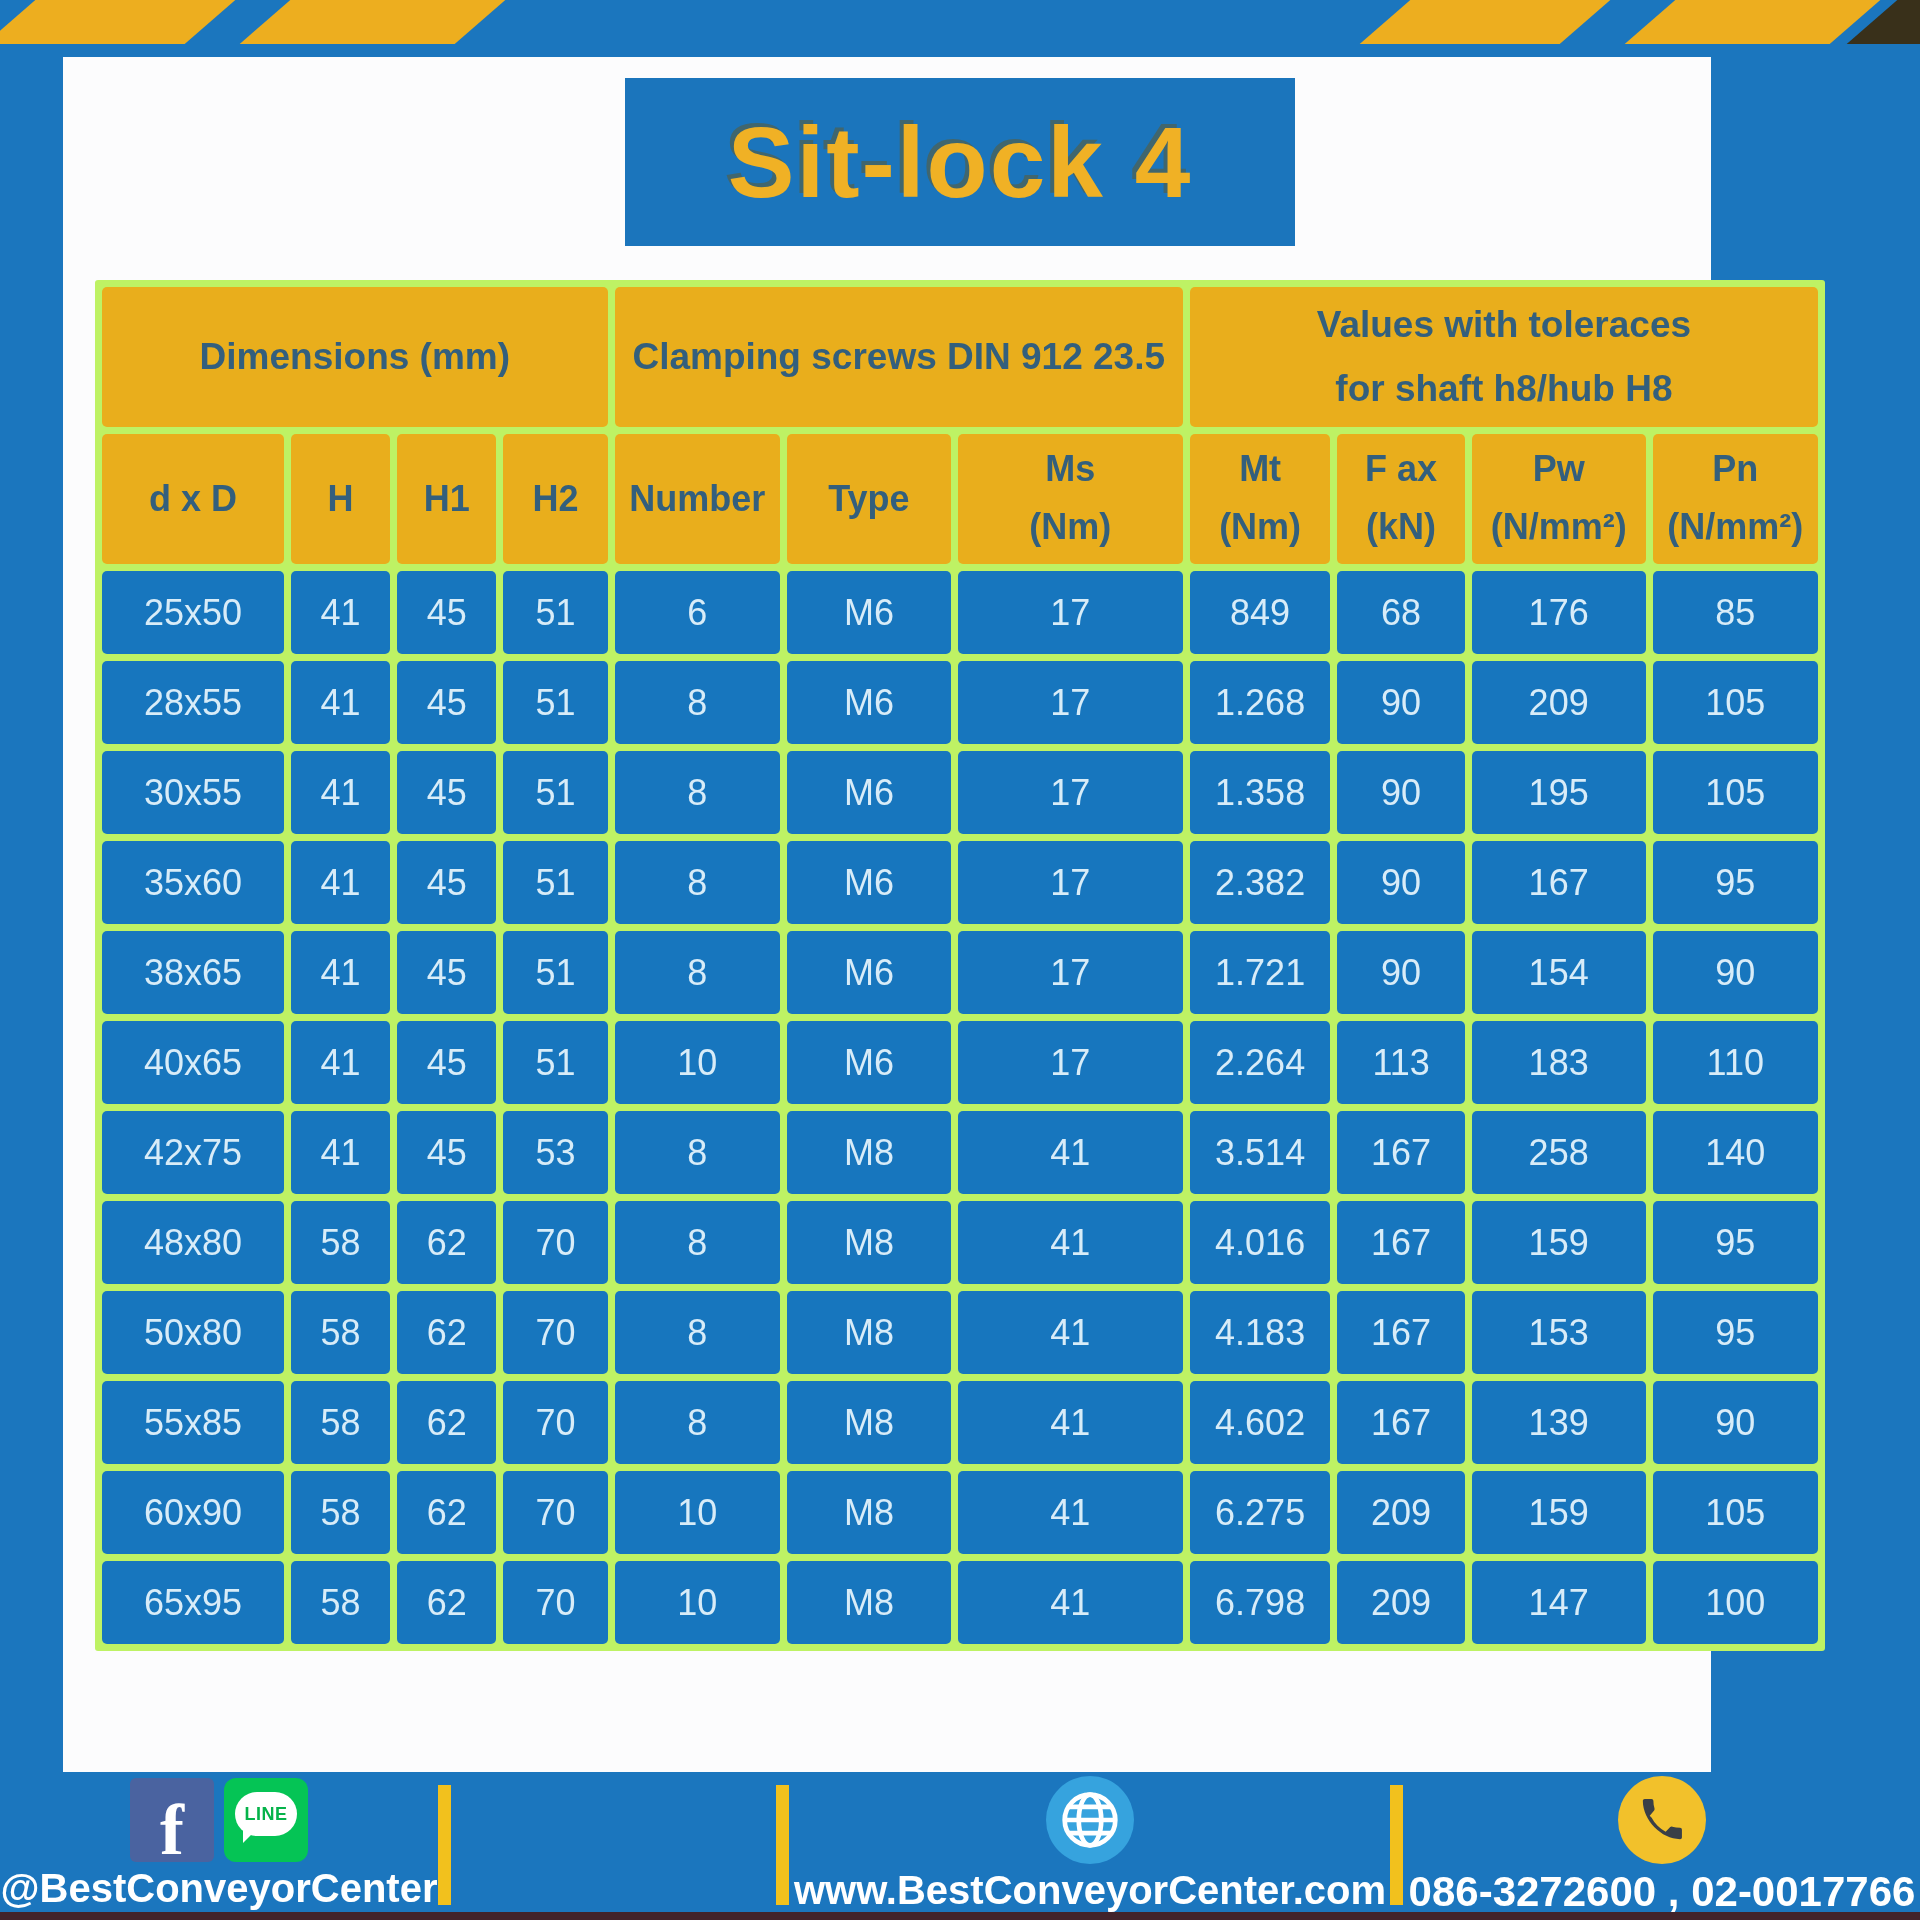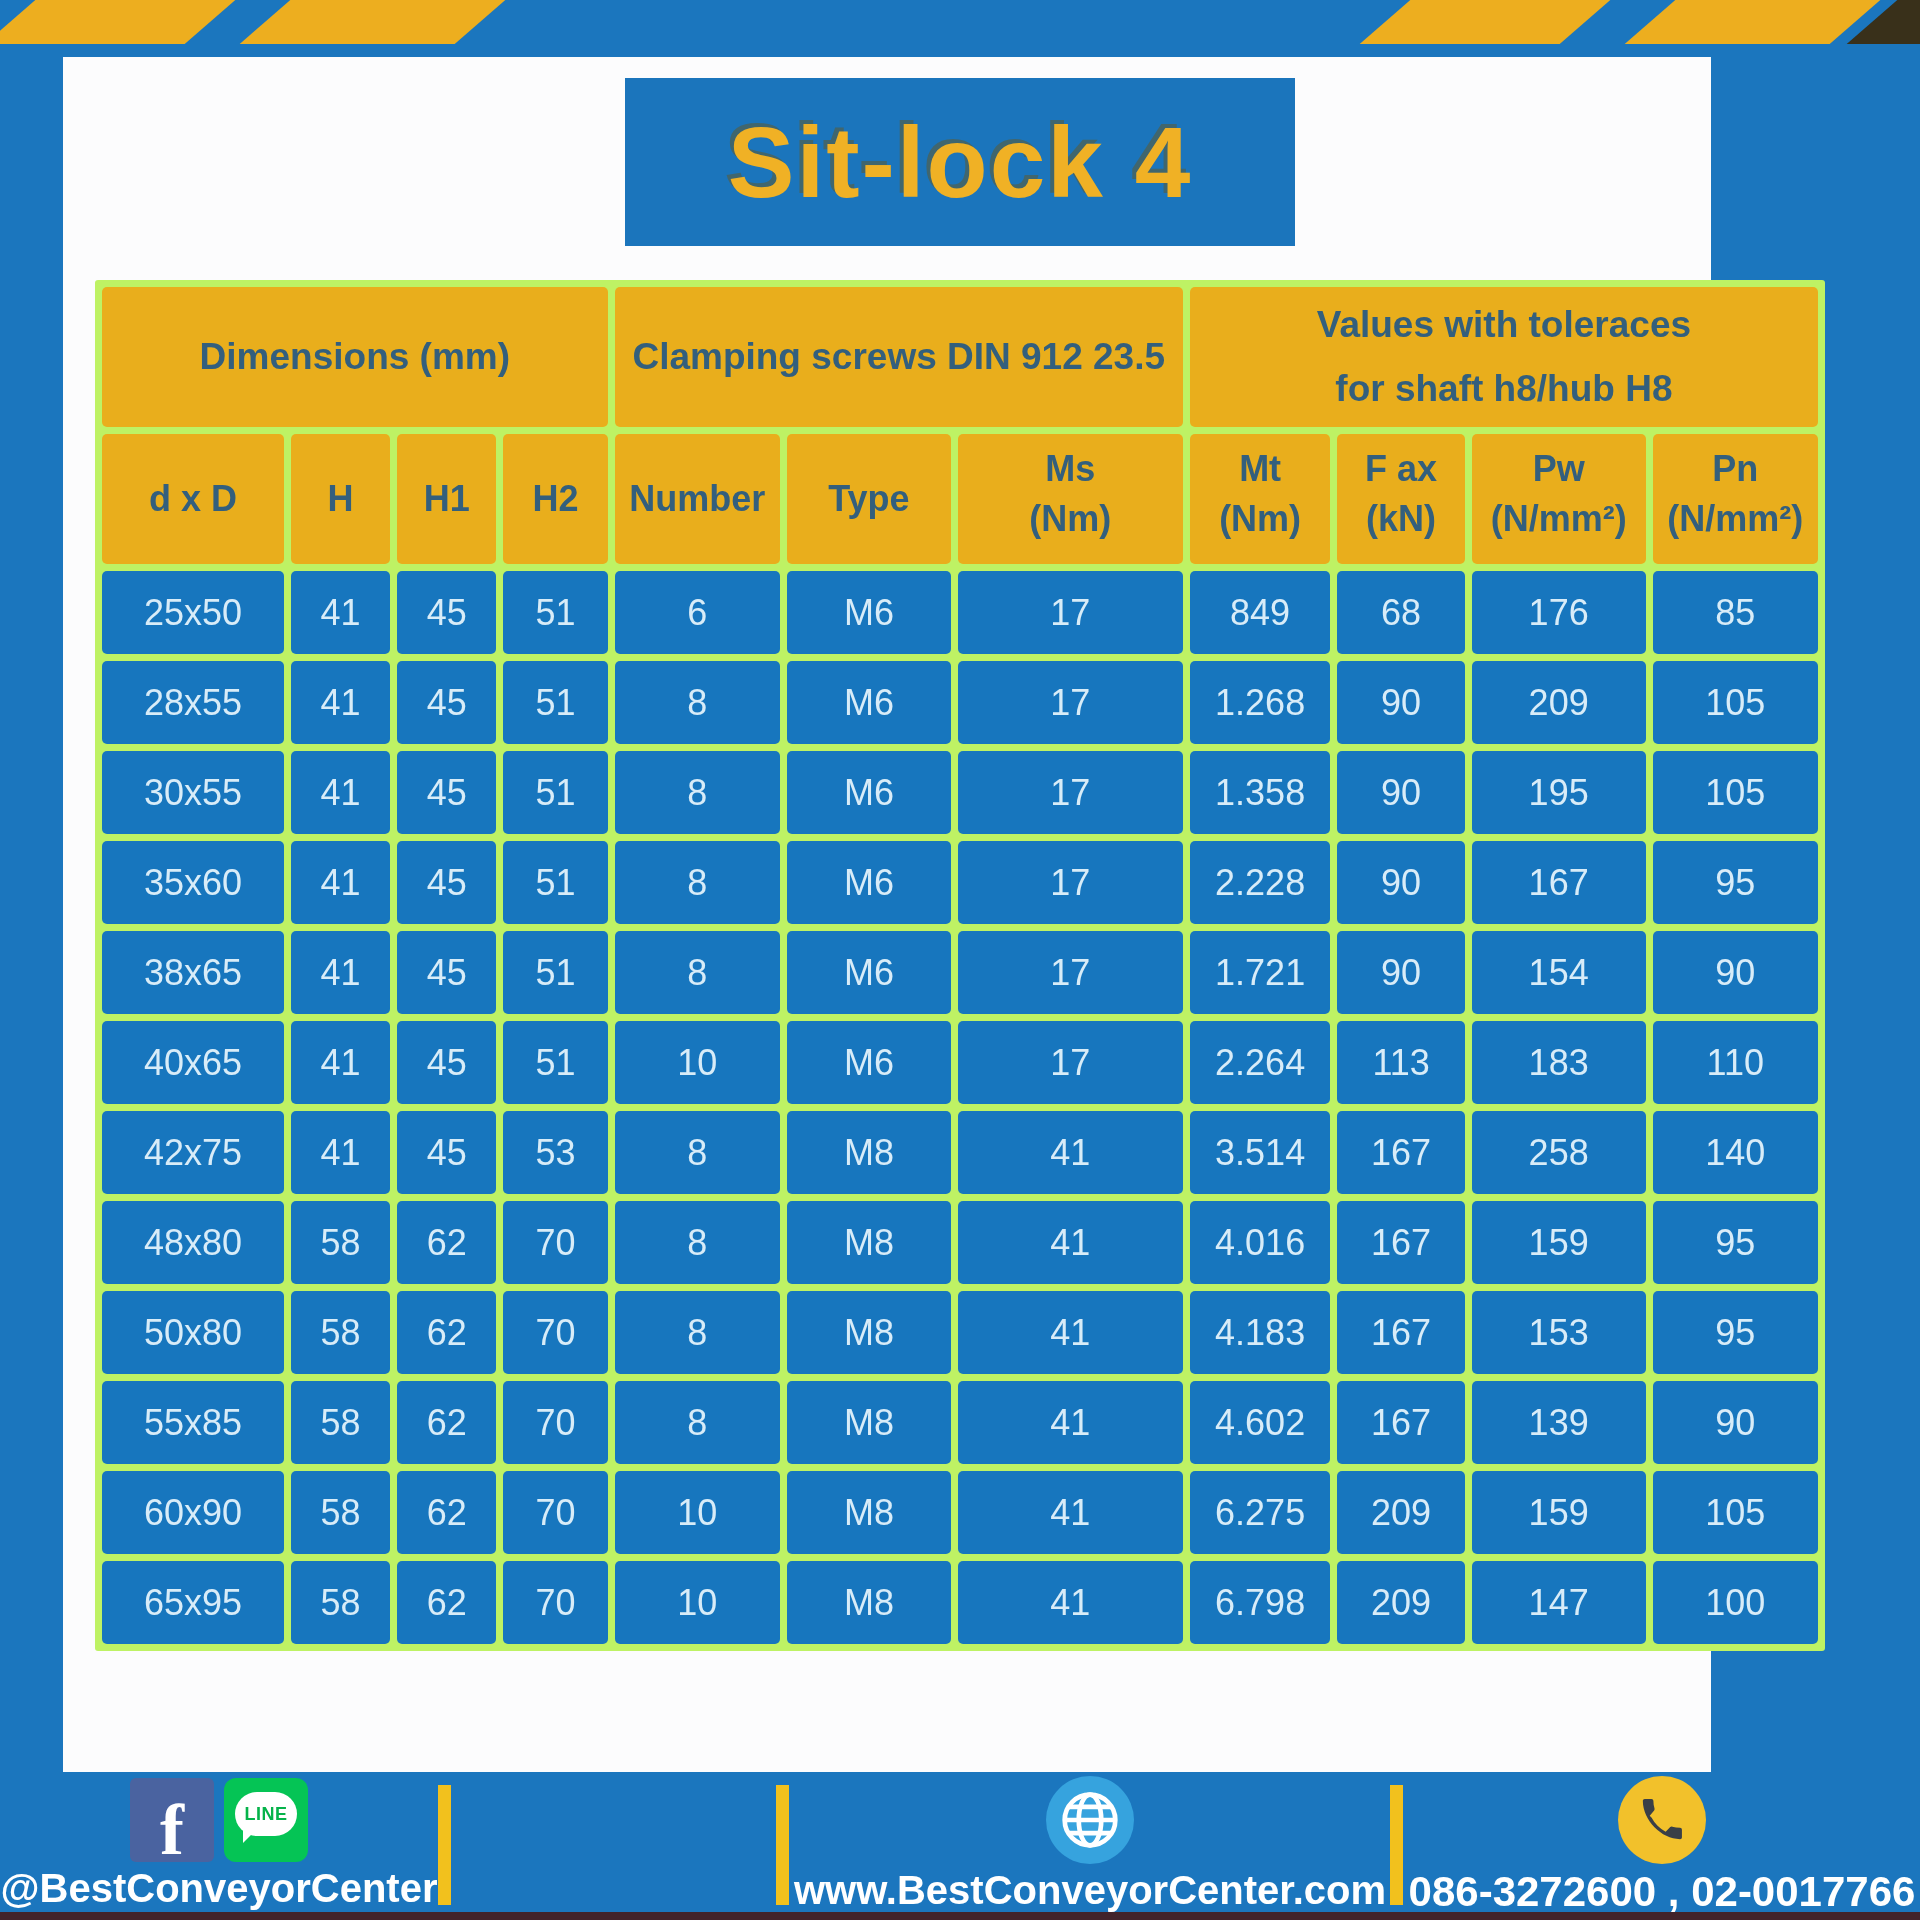--- a/index.html
+++ b/index.html
@@ -27,21 +27,21 @@
   .group-row th{height:140px;}
   .sub-row th{height:130px;}
   .spec-table tbody tr{height:83px;}
   .group-th,.col-th{background:#E9AE1C;color:#335F7D;font-weight:bold;border-radius:5px;}
   .group-th{font-size:37px;}
   .col-th{font-size:36px;}
   td.cell{background:#1776BE;color:#D8ECF8;font-size:36px;text-align:center;vertical-align:middle;
     border-radius:5px;font-weight:500;}
   .center-line{height:100%;display:flex;align-items:center;justify-content:center;text-align:center;}
   .stack-around{height:100%;display:flex;flex-direction:column;justify-content:space-around;align-items:center;padding:6px 0;box-sizing:border-box;}
-  .stack-between{height:100%;display:flex;flex-direction:column;justify-content:space-between;align-items:center;padding:14px 0 24px;box-sizing:border-box;}
+  .stack-between{height:100%;display:flex;flex-direction:column;justify-content:space-between;align-items:center;padding:14px 0 16px;box-sizing:border-box;}
 
   
   .footer{position:absolute;left:0;top:1772px;width:1920px;height:148px;background:#1B76BE;}
   .divider{position:absolute;top:13px;width:13px;height:120px;background:#F2C11D;}
   .f-section{position:absolute;top:0;height:148px;display:flex;flex-direction:column;align-items:center;}
   .f-label{color:#FFFFFF;font-weight:bold;font-size:40px;white-space:nowrap;margin-top:4px;}
   .icon-row{display:flex;gap:10px;margin-top:6px;align-items:center;}
   .fb-icon{width:84px;height:84px;background:#4A63A0;border-radius:6px;display:flex;
     align-items:flex-end;justify-content:center;overflow:hidden;}
   .fb-f{color:#fff;font-weight:bold;font-size:72px;line-height:0.88;font-family:"Liberation Serif",serif;}
@@ -213,21 +213,21 @@
             <td class="cell">105</td>
           </tr>
           <tr>
             <td class="cell">35x60</td>
             <td class="cell">41</td>
             <td class="cell">45</td>
             <td class="cell">51</td>
             <td class="cell">8</td>
             <td class="cell">M6</td>
             <td class="cell">17</td>
-            <td class="cell">2.228</td>
+            <td class="cell">2.382</td>
             <td class="cell">90</td>
             <td class="cell">167</td>
             <td class="cell">95</td>
           </tr>
           <tr>
             <td class="cell">38x65</td>
             <td class="cell">41</td>
             <td class="cell">45</td>
             <td class="cell">51</td>
             <td class="cell">8</td>

